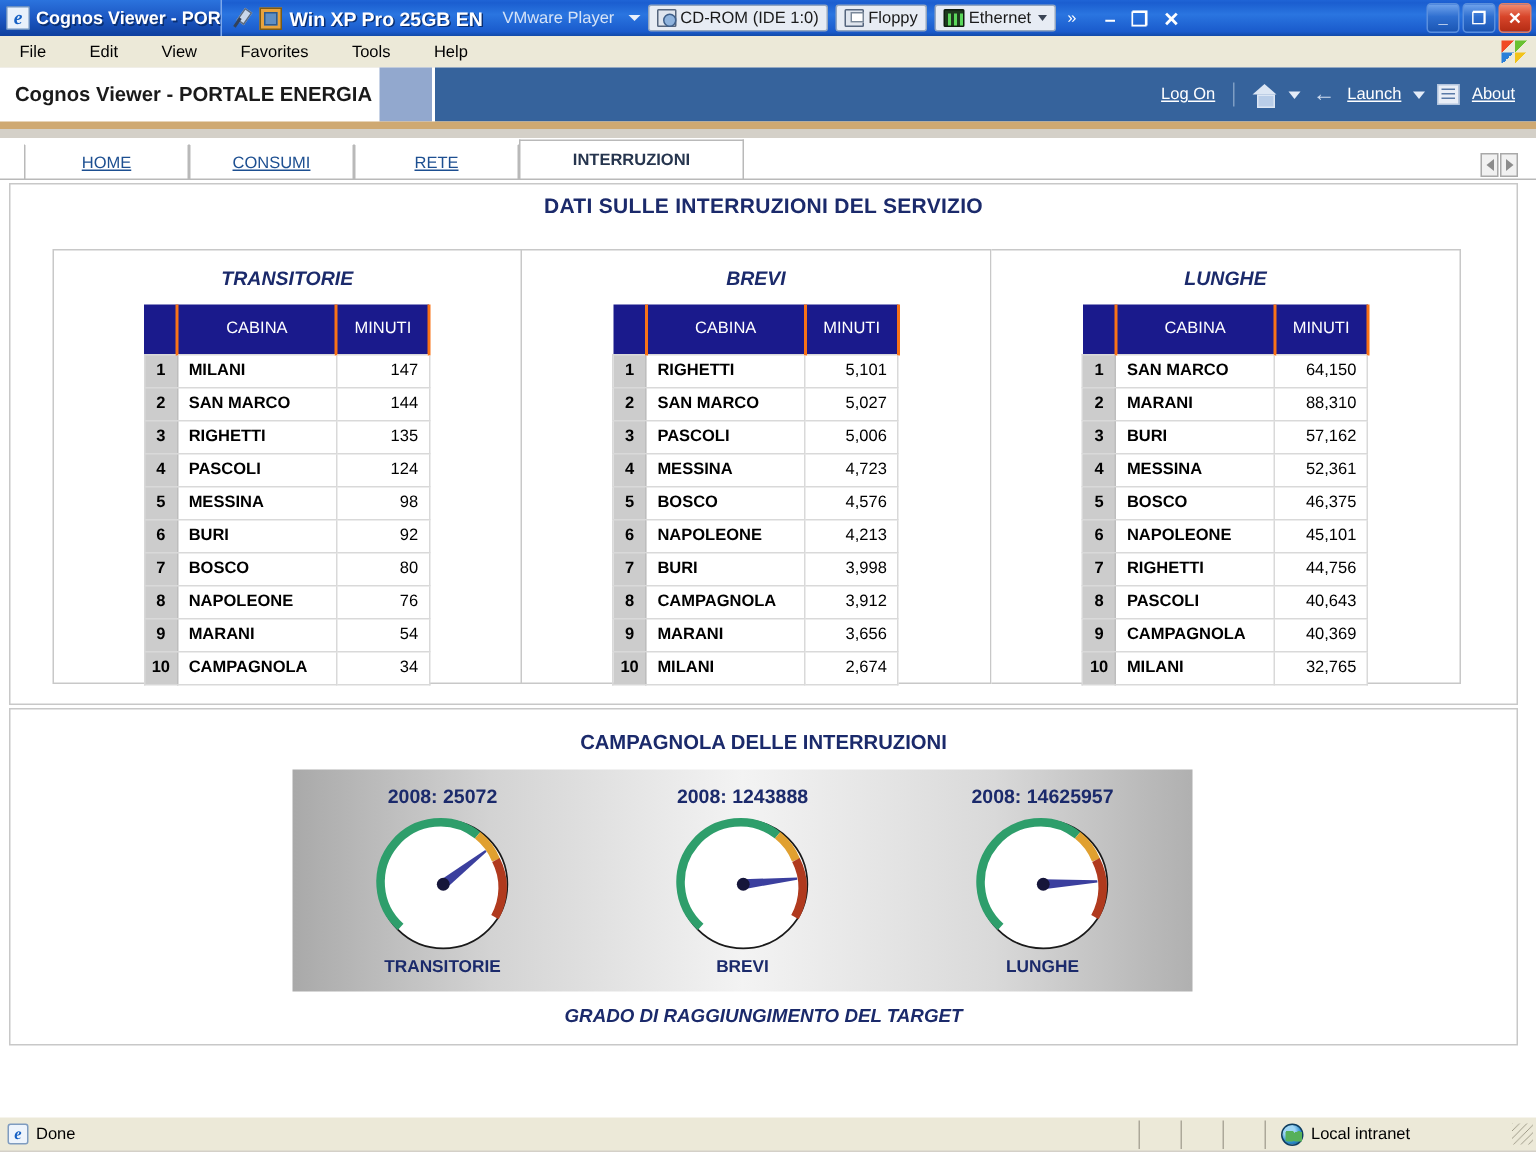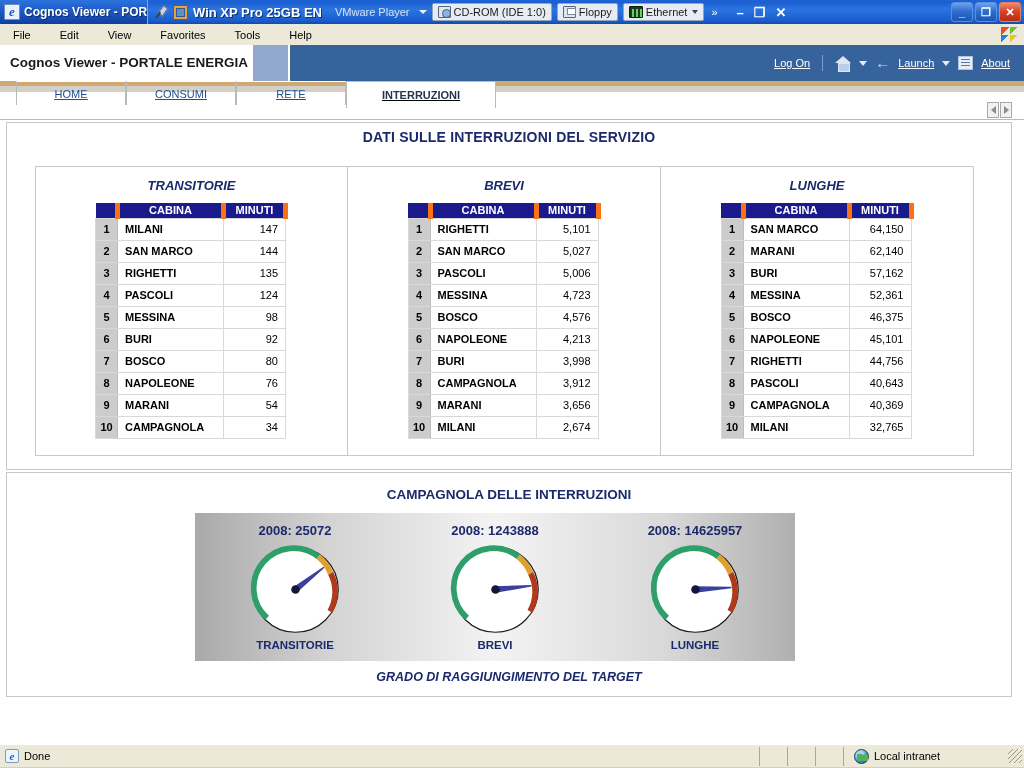--- a/index.html
+++ b/index.html
@@ -175,21 +175,21 @@
   .ch-rule {
     position:absolute; left:0; top:36px; width:1024px; height:5px;
     background:#cfa972;
   }
 
   
   .tabbar {
     position:absolute; top:92px; left:0; width:1024px; height:28px;
     background:#ffffff; display:flex; align-items:flex-end;
   }
-  .tabstrip { display:flex; align-items:flex-start; height:39px; padding-left:16px;text-decoration:underline; }
+  .tabstrip { display:flex; align-items:flex-end; height:39px; padding-left:16px; }
   .tab {
     width:110px; height:24px; line-height:24px; text-align:center;
     border-left:1px solid #b9b9b9; border-right:1px solid #b9b9b9;
     border-top:1px solid #ffffff;
     font-size:11px; color:#1d4f91;
   }
   .tab a { color:#1d4f91; text-decoration:underline; }
   .tab.active {
     width:150px; height:27px; line-height:27px;
     font-weight:bold; color:#26354e;
@@ -237,23 +237,23 @@
   }
   .tbl-cell + .tbl-cell { border-left:none; }
   .tbl-caption {
     margin-top:11px; font-size:13px; font-style:italic; font-weight:bold;
     color:#1b2a6b;
   }
   table.rank {
     margin-top:10px; border-collapse:collapse; font-size:11px;
   }
   table.rank th {
-    background:#1a1a8c; color:#ffffff; font-size:11px; font-weight:bold;
-    height:15px; padding:0 7px; text-align:center;
-    border-right:5px solid #f97316;
+    background:#1a1a8c; color:#ffffff; font-size:11px; font-weight:normal;
+    height:33px; padding:0 7px; text-align:center;
+    border-right:2px solid #f97316;
   }
   table.rank th.idx { width:22px; padding:0; }
   table.rank td { height:22px; border:1px solid #d9d9d9; font-weight:bold; color:#000; }
   table.rank td.idx {
     background:#cccccc; width:22px; text-align:center; padding:0 3px;
     border-right:1px solid #bdbdbd; font-weight:bold;
   }
   table.rank td.name { padding:0 7px; text-align:left; background:#fff; }
   table.rank td.val  { padding:0 7px; text-align:right; background:#fff; font-weight:normal; }
   .w-cab-1 { width:106px; } .w-min-1 { width:62px; }
@@ -580,21 +580,21 @@
           </thead>
           <tbody>
             <tr>
                 <td class="idx">1</td>
                 <td class="name">SAN MARCO</td>
                 <td class="val">64,150</td>
               </tr>
             <tr>
                 <td class="idx">2</td>
                 <td class="name">MARANI</td>
-                <td class="val">62,140</td>
+                <td class="val">88,310</td>
               </tr>
             <tr>
                 <td class="idx">3</td>
                 <td class="name">BURI</td>
                 <td class="val">57,162</td>
               </tr>
             <tr>
                 <td class="idx">4</td>
                 <td class="name">MESSINA</td>
                 <td class="val">52,361</td>

